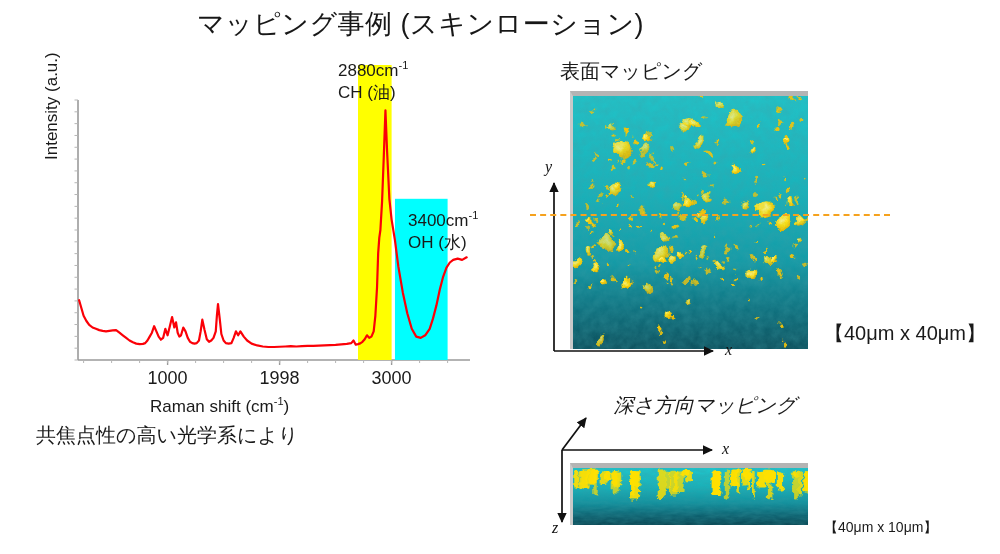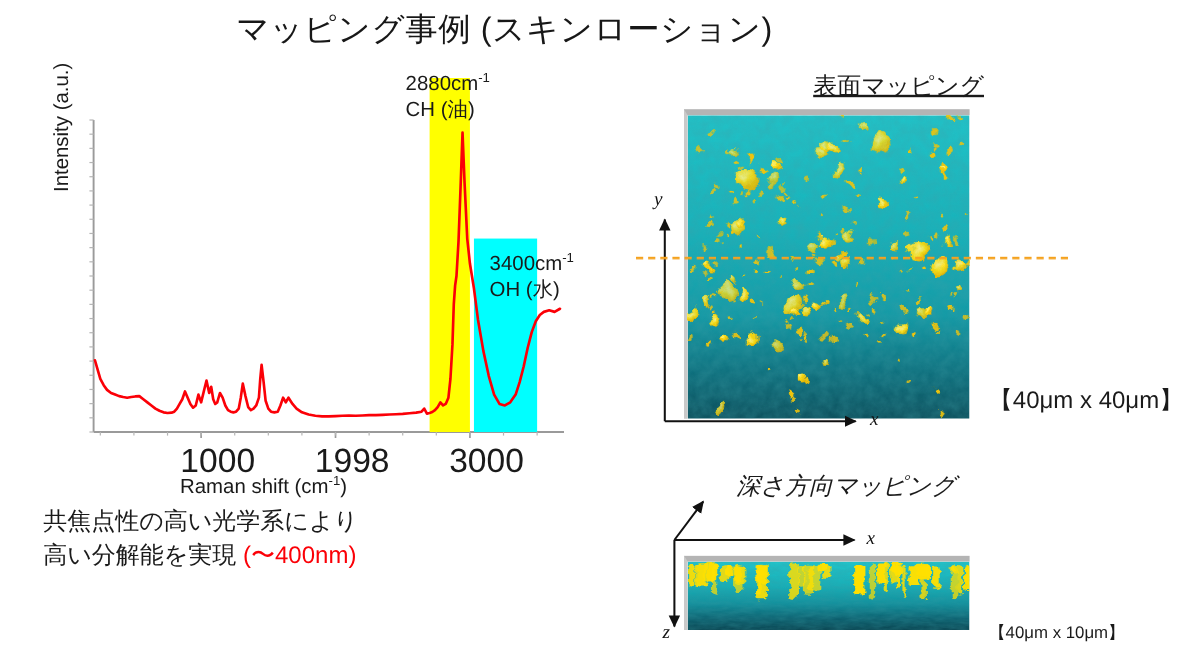--- a/index.html
+++ b/index.html
@@ -50,23 +50,23 @@
     font-size: 17px;
     color: #1a1a1a;
     white-space: nowrap;
   }
   .sup { font-size: 11px; vertical-align: super; }
 
   #plot-svg { display: block; }
 
   .tick-label {
     position: absolute;
-    font-size: 28px;
+    font-size: 18px;
     color: #1a1a1a;
-    text-align: right;
+    text-align: center;
     width: 90px;
   }
 
   
   .peak-annot {
     position: absolute;
     font-size: 17px;
     line-height: 1.32;
     color: #1a1a1a;
     white-space: nowrap;
@@ -83,23 +83,22 @@
     color: #1a1a1a;
     white-space: nowrap;
   }
   .caption-red { color: #fb0007; }
 
   
   #surface-heading {
     left: 560px;
     top: 58px;
     width: 260px;
-    text-align: right;
+    text-align: left;
     font-size: 20px;
-    text-decoration: underline;
   }
   #surface-image {
     left: 570px;
     top: 91px;
     width: 238px;
     height: 258px;
     border-top: 5px solid #b4b4b4;
     border-left: 3px solid #c9c9c9;
     box-sizing: border-box;
     overflow: hidden;
@@ -223,21 +222,20 @@
   <div>CH (油)</div>
 </div>
 
 <div class="peak-annot" id="annot-oh">
   <div><span>3400cm</span><span class="sup">-1</span></div>
   <div>OH (水)</div>
 </div>
 
 <div class="abs" id="caption-block">
   <div>共焦点性の高い光学系により</div>
-  <div><span>高い分解能を実現 </span><span class="caption-red">(〜400nm)</span></div>
 </div>
 
 <div class="abs" id="surface-heading">表面マッピング</div>
 
 <div class="abs" id="surface-image">
   <svg width="235" height="253" viewBox="0 0 235 253" preserveAspectRatio="none">
     <defs>
       <radialGradient id="sdrop" cx="38%" cy="34%" r="72%">
         <stop offset="0%" stop-color="#fff48a"></stop>
         <stop offset="48%" stop-color="#ffdd10"></stop>

